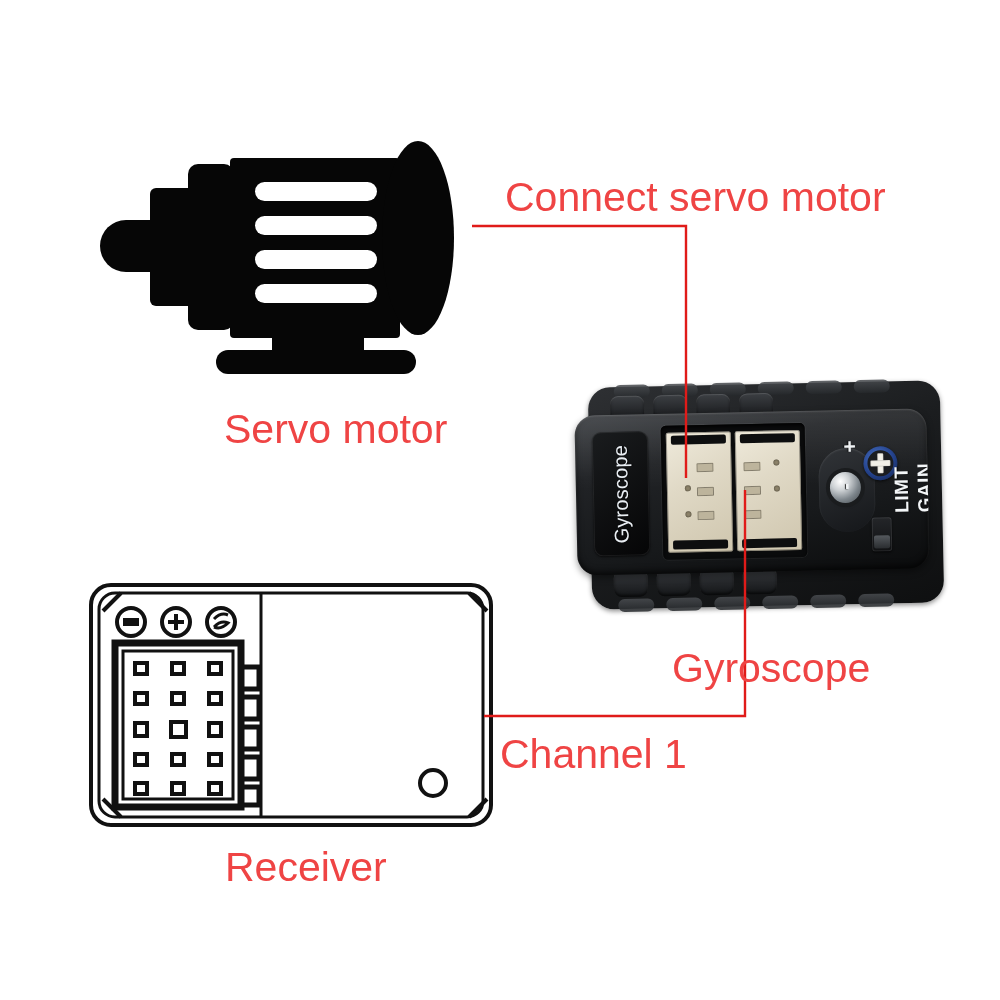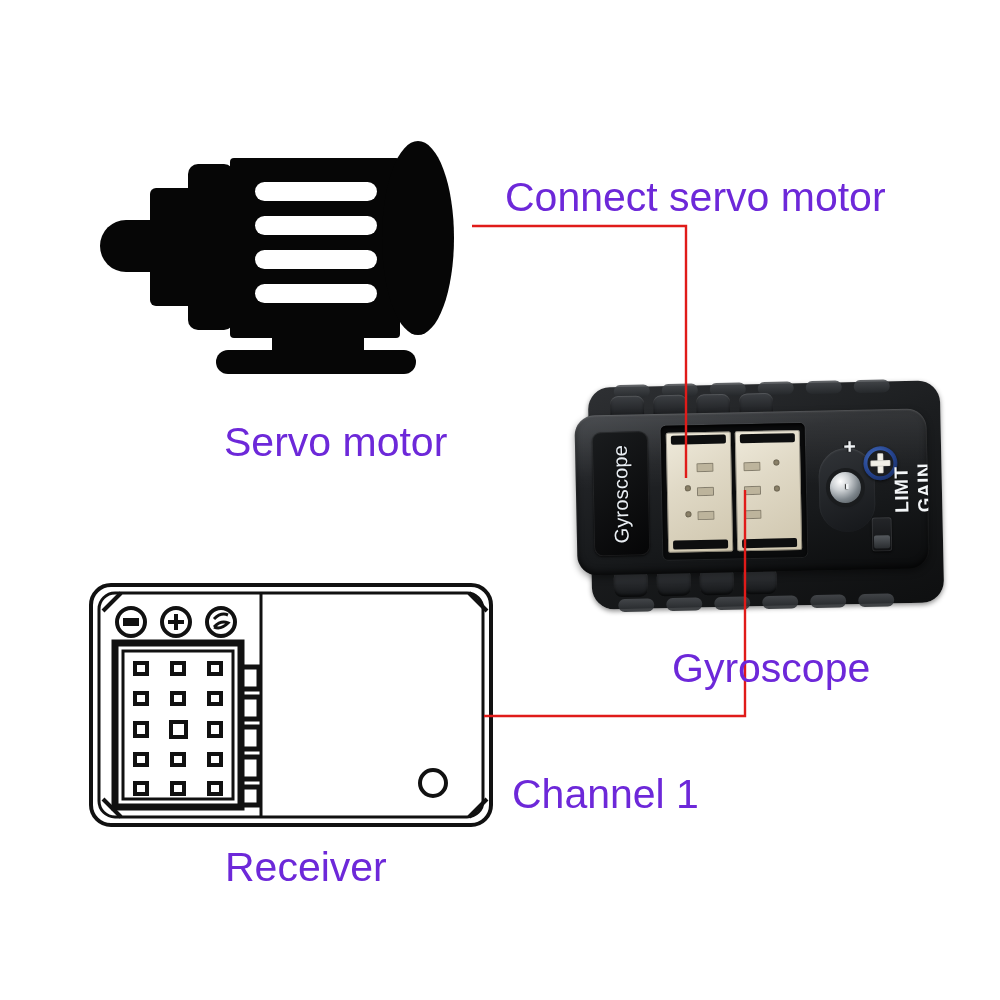--- a/index.html
+++ b/index.html
@@ -15,21 +15,21 @@
     position: relative;
     width: 1000px;
     height: 1000px;
     background: #ffffff;
     overflow: hidden;
   }
 
   
   .label {
     position: absolute;
-    color: #6d28d9;
+    color: #ef4444;
     font-family: "Liberation Sans", sans-serif;
     font-weight: 400;
     white-space: nowrap;
     line-height: 1;
   }
   .label-lg { font-size: 41px; }
 
   
   #leaders {
     position: absolute;
@@ -459,21 +459,21 @@
 
     <path d="M472 226 H686 V478" fill="none" stroke="#e01b19" stroke-width="2.4"></path>
 
     <path d="M745 490 V637" fill="none" stroke="#e01b19" stroke-width="2.4"></path>
 
     <path d="M484 716 H745 V637" fill="none" stroke="#e01b19" stroke-width="2.4"></path>
   </svg>
 
   <div class="label label-lg" style="left:505px; top:177px;">Connect servo motor</div>
 
-  <div class="label label-lg" style="left:224px; top:409px;margin-top:13px;">Servo motor</div>
+  <div class="label label-lg" style="left:224px; top:409px;">Servo motor</div>
 
   <div class="label label-lg" style="left:672px; top:648px;">Gyroscope</div>
 
-  <div class="label label-lg" style="left:512px; top:734px;margin-top:40px;">Channel 1</div>
+  <div class="label label-lg" style="left:500px; top:734px;">Channel 1</div>
 
   <div class="label label-lg" style="left:225px; top:847px;">Receiver</div>
 
 </div>
 
 </body></html>

